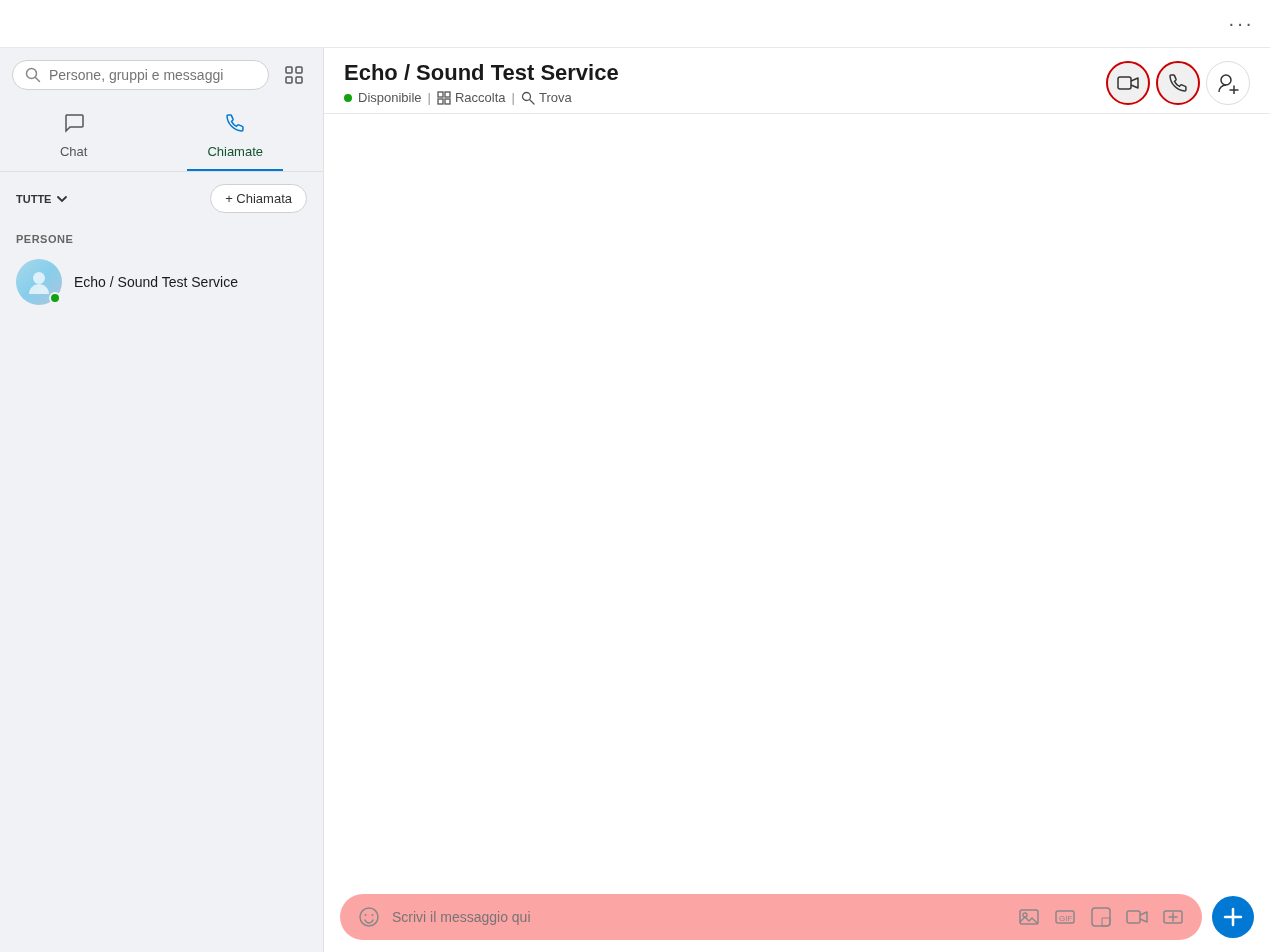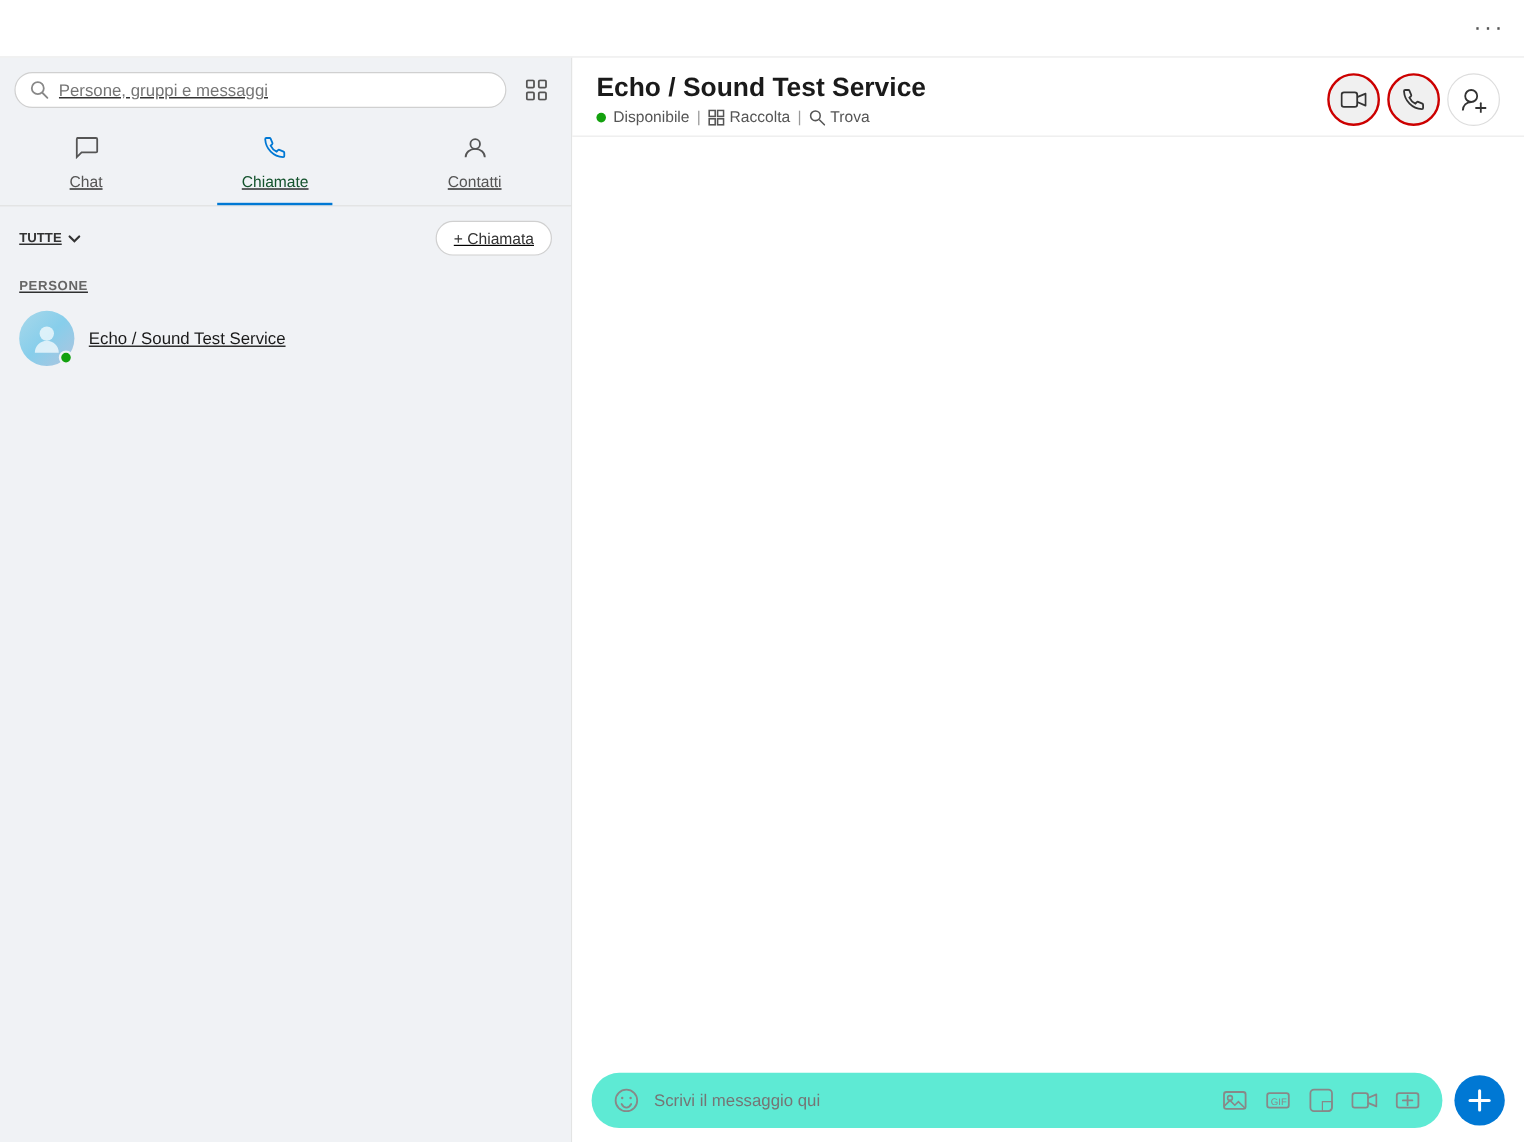--- a/index.html
+++ b/index.html
@@ -24,26 +24,25 @@
 
     
     .main-layout {
       display: flex;
       flex: 1;
       overflow: hidden;
     }
 
     
     .sidebar {
-      width: 477px;
+      width: 324px;
       background: #f0f2f5;
       display: flex;
       flex-direction: column;
       border-right: 1px solid #e0e0e0;
-      text-decoration: underline;
     }
 
     
     .search-bar {
       padding: 10px 12px;
       display: flex;
       align-items: center;
       gap: 8px;
     }
     .search-input-wrapper {
@@ -267,21 +266,21 @@
     
     .message-input-bar {
       padding: 12px 16px;
       background: #fff;
       display: flex;
       align-items: center;
       gap: 10px;
     }
     .message-input-wrapper {
       flex: 1;
-      background: #5eead4;
+      background: #fca5a5;
       border-radius: 24px;
       display: flex;
       align-items: center;
       padding: 10px 16px;
       gap: 10px;
     }
     .message-input-wrapper input {
       flex: 1;
       border: none;
       background: transparent;
@@ -355,29 +354,20 @@
         </span>
         <span>Chat</span>
       </div>
       <div class="nav-tab active">
         <span class="tab-icon">
           <svg width="22" height="22" viewBox="0 0 22 22" fill="none">
             <path d="M6.6 3a1 1 0 0 1 .9.6l1.5 3.5a1 1 0 0 1-.2 1.1L7.5 9.4a10.5 10.5 0 0 0 5 5l1.2-1.3a1 1 0 0 1 1.1-.2l3.5 1.5a1 1 0 0 1 .6.9V18a1 1 0 0 1-1 1A16 16 0 0 1 3 4a1 1 0 0 1 1-1h2.6z" stroke="#0078d4" stroke-width="1.5" fill="none"></path>
           </svg>
         </span>
         <span>Chiamate</span>
-      </div>
-      <div class="nav-tab">
-        <span class="tab-icon">
-          <svg width="22" height="22" viewBox="0 0 22 22" fill="none">
-            <circle cx="11" cy="8" r="4" stroke="#555" stroke-width="1.5" fill="none"></circle>
-            <path d="M3 19c0-4 3.6-7 8-7s8 3 8 7" stroke="#555" stroke-width="1.5" fill="none"></path>
-          </svg>
-        </span>
-        <span>Contatti</span>
       </div>
     </div>
 
     <div class="filter-row">
       <div class="filter-label">
         <span>TUTTE</span>
         <svg width="14" height="14" viewBox="0 0 14 14" fill="none">
           <polyline points="3,5 7,9 11,5" stroke="#333" stroke-width="1.8" fill="none" stroke-linecap="round"></polyline>
         </svg>
       </div>

